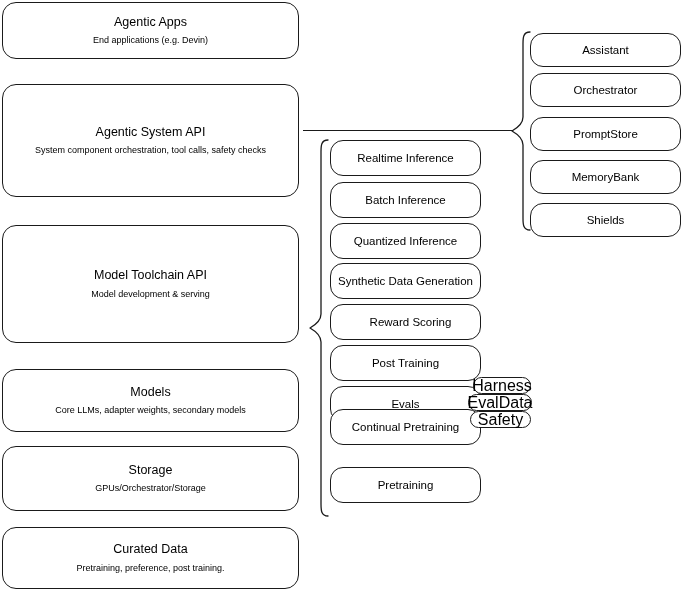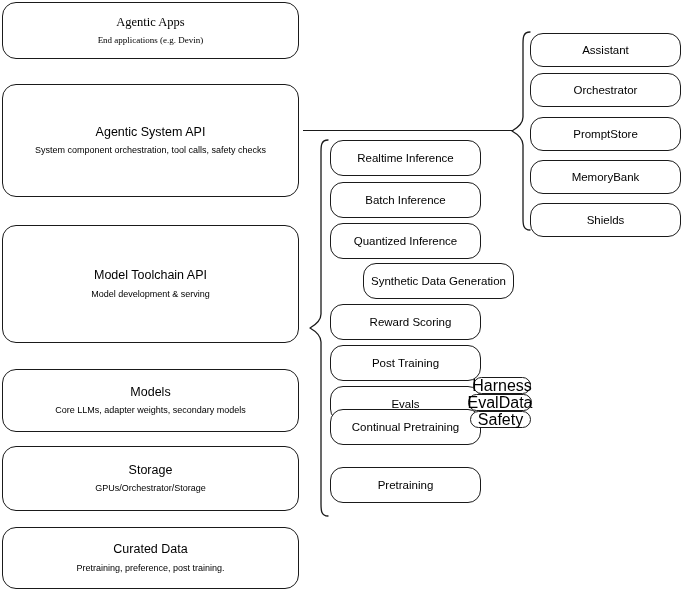--- a/index.html
+++ b/index.html
@@ -103,21 +103,21 @@
     stroke-width: 1.3;
     stroke-linecap: round;
     stroke-linejoin: round;
   }
 </style>
 </head>
 <body>
 
 <div id="canvas">
 
-  <div class="box layer" style="top:2px; height:57px;font-family:Liberation Serif, serif;">
+  <div class="box layer" style="top:2px; height:57px;">
     <div class="layer-title">Agentic Apps</div>
     <div class="layer-sub">End applications (e.g. Devin)</div>
   </div>
 
   <div class="box layer" style="top:84px; height:113px;">
     <div class="layer-title">Agentic System API</div>
     <div class="layer-sub">System component orchestration, tool calls, safety checks</div>
   </div>
 
   <div class="box layer" style="top:225px; height:118px;">
@@ -152,21 +152,21 @@
 
   <div class="box chip mid-chip" style="top:140px;">
     <span class="chip-label">Realtime Inference</span>
   </div>
   <div class="box chip mid-chip" style="top:182px;">
     <span class="chip-label">Batch Inference</span>
   </div>
   <div class="box chip mid-chip" style="top:223px;">
     <span class="chip-label">Quantized Inference</span>
   </div>
-  <div class="box chip mid-chip" style="top:263px;margin-left:33px;">
+  <div class="box chip mid-chip" style="top:263px;">
     <span class="chip-label">Synthetic Data Generation</span>
   </div>
   <div class="box chip mid-chip" style="top:304px;padding-left:10px;">
     <span class="chip-label">Reward Scoring</span>
   </div>
   <div class="box chip mid-chip" style="top:345px;">
     <span class="chip-label">Post Training</span>
   </div>
   <div class="box chip mid-chip" style="top:386px;">
     <span class="chip-label">Evals</span>

